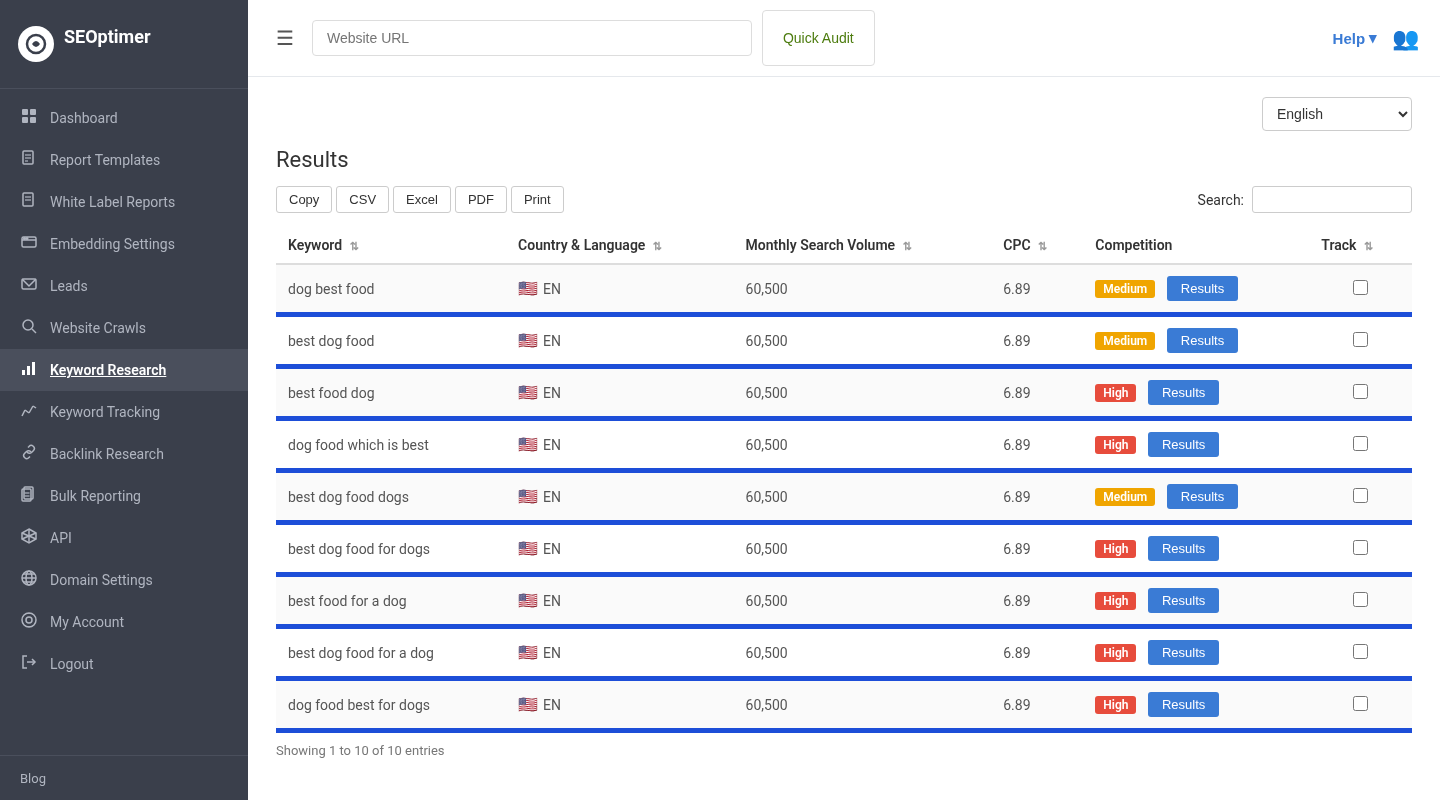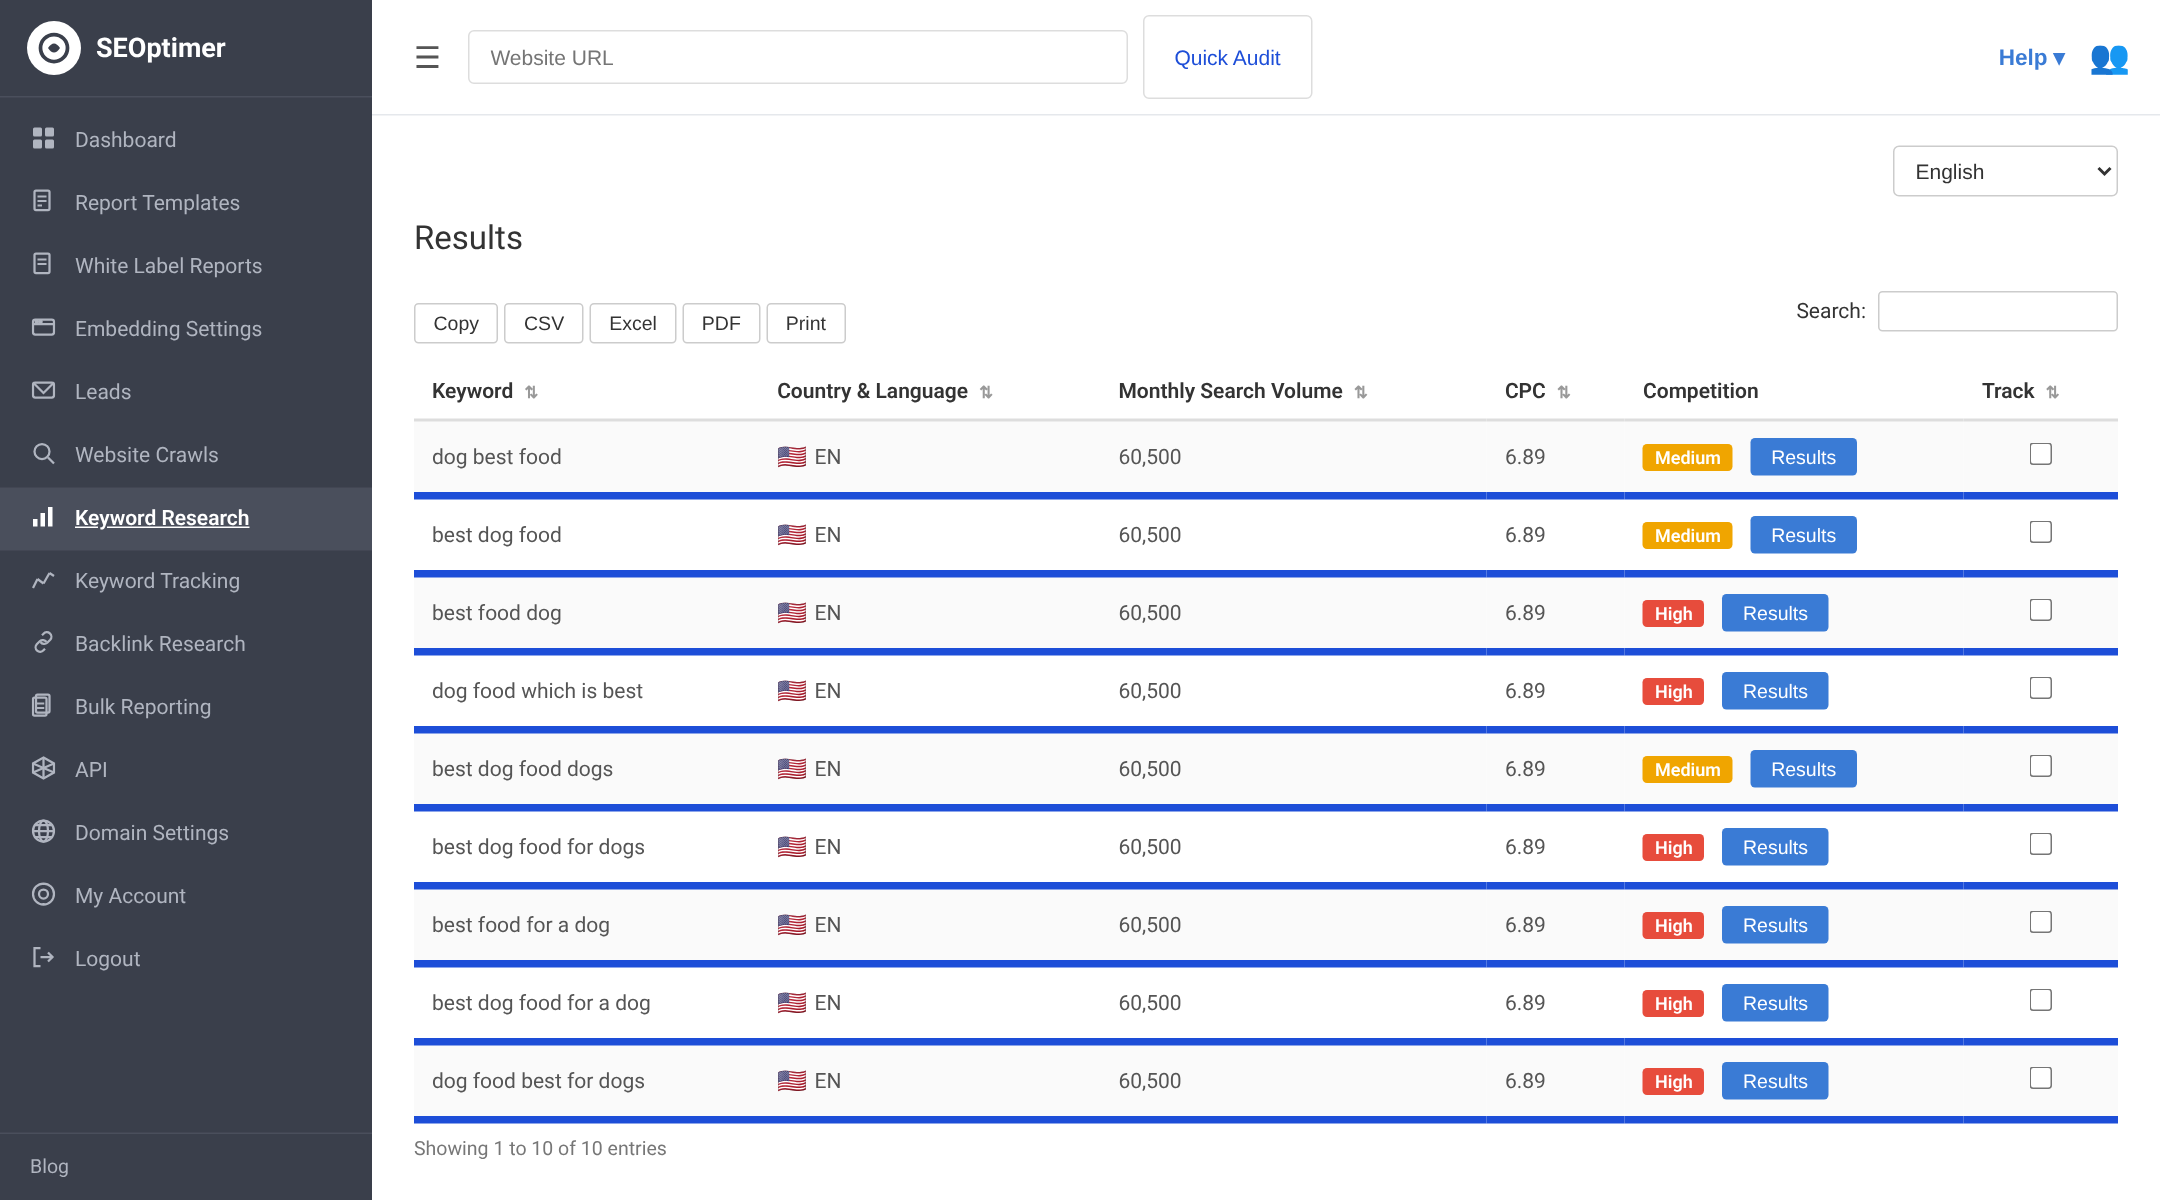--- a/index.html
+++ b/index.html
@@ -9,23 +9,23 @@
     .sidebar {
       width: 248px;
       min-width: 248px;
       background: #3a3f4b;
       color: #ccc;
       display: flex;
       flex-direction: column;
       height: 100%;
     }
     .sidebar-logo {
-      padding: 14px 18px;
-      display: flex;
-      align-items: center;
+      padding: 26px 18px;
+      display: flex;
+      align-items: flex-start;
       gap: 10px;
       border-bottom: 1px solid #4a4f5c;
     }
     .logo-icon {
       width: 36px; height: 36px;
       background: #fff;
       border-radius: 50%;
       display: flex; align-items: center; justify-content: center;
       font-size: 16px; color: #3a3f4b; font-weight: bold;
     }
@@ -76,21 +76,21 @@
       color: #4d7c0f;
       outline: none;
     }
     .quick-audit-btn {
       padding: 19px 20px;
       background: #fff;
       border: 1px solid #ddd;
       border-radius: 4px;
       cursor: pointer;
       font-size: 14px;
-      color: #1d4ed8;
+      color: #4d7c0f;
     }
     .header-right {
       margin-left: auto;
       display: flex;
       align-items: center;
       gap: 16px;
     }
     .help-btn {
       background: none; border: none; cursor: pointer;
       color: #3a7bd5; font-size: 15px; font-weight: 600;
@@ -140,21 +140,20 @@
     }
     .export-btns { display: flex; gap: 4px; }
     .export-btn {
       padding: 5px 12px;
       border: 1px solid #ccc;
       border-radius: 3px;
       background: #fff;
       font-size: 13px;
       color: #333;
       cursor: pointer;
-      margin-top: 16px;
     }
     .search-bar { display: flex; align-items: center; gap: 8px; }
     .search-label { font-size: 14px; color: #333; }
     .search-input {
       padding: 5px 10px;
       border: 1px solid #ccc;
       border-radius: 3px;
       font-size: 13px;
       outline: none;
       width: 160px;

